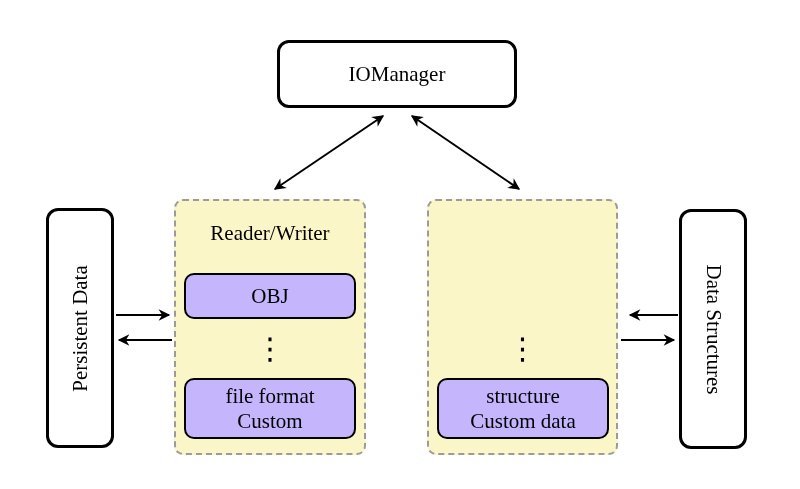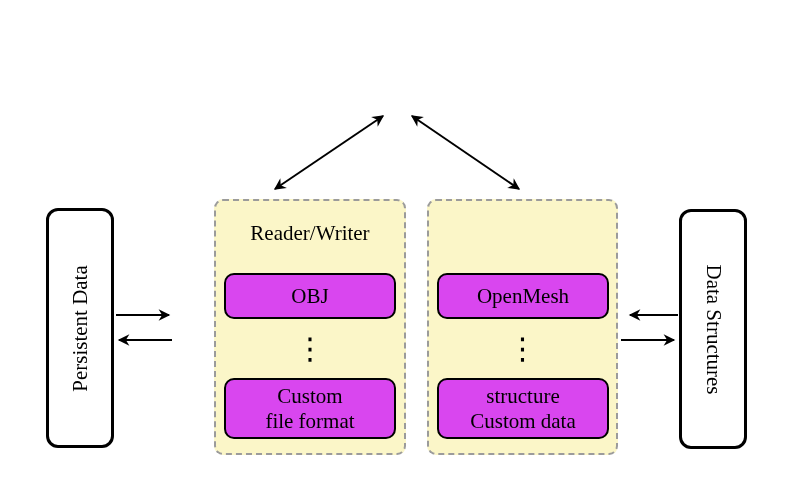--- a/index.html
+++ b/index.html
@@ -66,42 +66,41 @@
     background: #fbf6c8;
     border: 2px dashed #9b9b9b;
     border-radius: 9px;
     box-sizing: border-box;
   }
   .group-left {
     left: 174px;
     top: 199px;
     width: 192px;
     height: 256px;
-    margin-left: 40px;
   }
   .group-right {
     left: 427px;
     top: 199px;
     width: 191px;
     height: 256px;
   }
   .group-title {
     position: absolute;
     left: 0;
     top: 20px;
     width: 100%;
     text-align: center;
     font-size: 21px;
     line-height: 24px;
   }
   .inner-box {
     position: absolute;
     left: 8px;
     width: 172px;
-    background: #d946ef;
+    background: #c4b5fd;
     border: 2.5px solid #000000;
     border-radius: 10px;
     box-sizing: border-box;
     display: flex;
     flex-direction: column;
     align-items: center;
     justify-content: center;
     font-size: 21px;
     line-height: 25px;
     text-align: center;
@@ -137,45 +136,45 @@
       </marker>
     </defs>
     <line x1="383" y1="116" x2="275" y2="189" stroke="#000000" stroke-width="2" marker-start="url(#ah)" marker-end="url(#ah)"></line>
     <line x1="412" y1="116" x2="519" y2="189" stroke="#000000" stroke-width="2" marker-start="url(#ah)" marker-end="url(#ah)"></line>
     <line x1="116" y1="315" x2="169" y2="315" stroke="#000000" stroke-width="2" marker-end="url(#ah)"></line>
     <line x1="172" y1="340" x2="119" y2="340" stroke="#000000" stroke-width="2" marker-end="url(#ah)"></line>
     <line x1="678" y1="315" x2="630" y2="315" stroke="#000000" stroke-width="2" marker-end="url(#ah)"></line>
     <line x1="621" y1="340" x2="674" y2="340" stroke="#000000" stroke-width="2" marker-end="url(#ah)"></line>
   </svg>
 
+  <div class="node iomanager">
+    <span>IOManager</span>
+  </div>
 
   <div class="node side-left">
     <span class="vccw">Persistent Data</span>
   </div>
 
   <div class="node side-right">
     <span class="vcw">Data Structures</span>
   </div>
 
   <div class="group group-left">
     <div class="group-title">Reader/Writer</div>
     <div class="inner-box inner-box-1">
       <span>OBJ</span>
     </div>
     <div class="dots">⋮</div>
     <div class="inner-box inner-box-2">
+      <span>file format</span>
       <span>Custom</span>
-      <span>file format</span>
     </div>
   </div>
 
   <div class="group group-right">
-    <div class="inner-box inner-box-1">
-      <span>OpenMesh</span>
-    </div>
     <div class="dots">⋮</div>
     <div class="inner-box inner-box-2">
       <span>structure</span>
       <span>Custom data</span>
     </div>
   </div>
 
 </div>
 
 </body></html>

